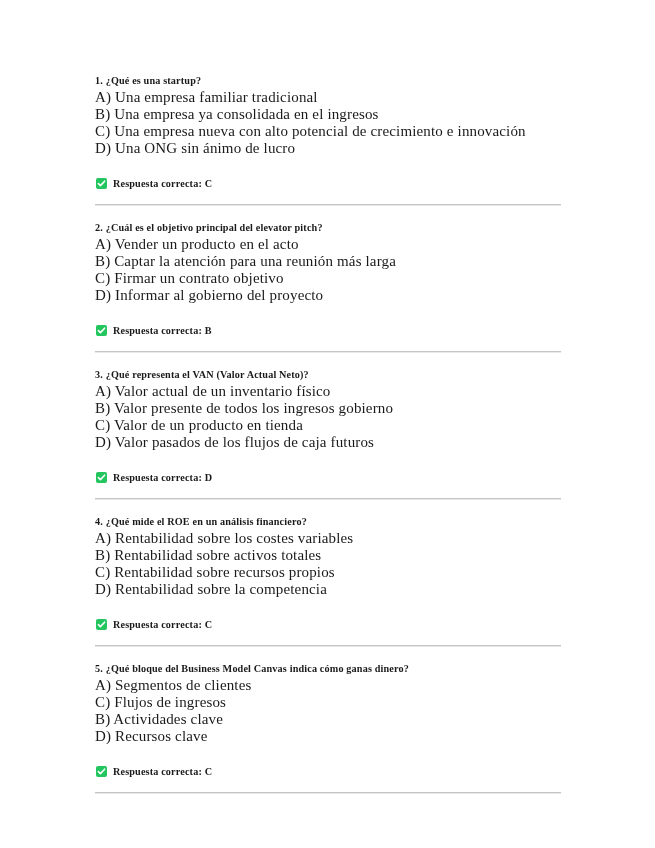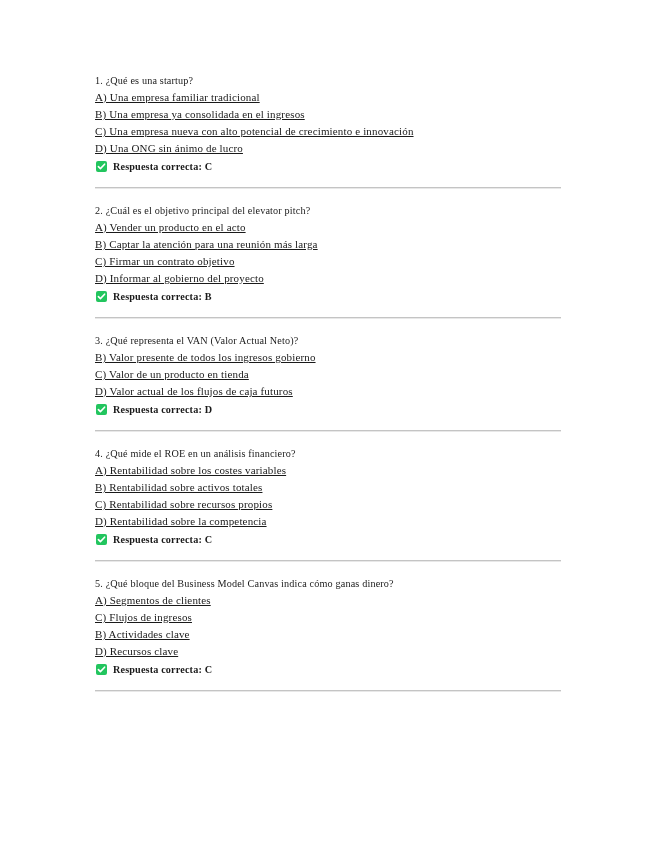--- a/index.html
+++ b/index.html
@@ -28,42 +28,41 @@
   .content {
     position: absolute;
     left: 95px;
     top: 72px;
     width: 466px;
   }
   .qblock {
     position: relative;
   }
   .question {
-    font-weight: normal;
+    font-weight: bold;
     font-size: 10.2px;
     line-height: 17px;
     letter-spacing: 0.15px;
     white-space: nowrap;
     color: #1a1a1a;
   }
   .option {
     font-weight: normal;
-    font-size: 11px;
+    font-size: 15px;
     line-height: 17px;
     letter-spacing: 0.15px;
     white-space: nowrap;
     color: #1a1a1a;
-    text-decoration: underline;
   }
   .answer-row {
     display: flex;
     align-items: center;
     line-height: 17px;
     height: 17px;
-    margin-top: 1px;
+    margin-top: 18px;
     text-align: center;
   }
   .check-icon {
     width: 11px;
     height: 11px;
     min-width: 11px;
     border-radius: 2px;
     background: #22c55e;
     display: inline-flex;
     align-items: center;
@@ -132,23 +131,24 @@
         <span class="answer-text">Respuesta correcta: B</span>
       </div>
     </div>
 
     <div class="sp-before-divider"></div>
     <div class="divider"></div>
     <div class="sp-after-divider"></div>
 
     <div class="qblock">
       <div class="question">3. ¿Qué representa el VAN (Valor Actual Neto)?</div>
+      <div class="option">A) Valor actual de un inventario físico</div>
       <div class="option">B) Valor presente de todos los ingresos gobierno</div>
       <div class="option">C) Valor de un producto en tienda</div>
-      <div class="option">D) Valor actual de los flujos de caja futuros</div>
+      <div class="option">D) Valor pasados de los flujos de caja futuros</div>
       <div class="answer-row">
         <span class="check-icon">
           <svg width="9" height="9" viewBox="0 0 9 9">
               <path d="M1.4 4.6 L3.4 6.6 L7.6 2.2" stroke="#ffffff" stroke-width="1.6" fill="none" stroke-linecap="round" stroke-linejoin="round"></path>
             </svg>
         </span>
         <span class="answer-text">Respuesta correcta: D</span>
       </div>
     </div>
 

